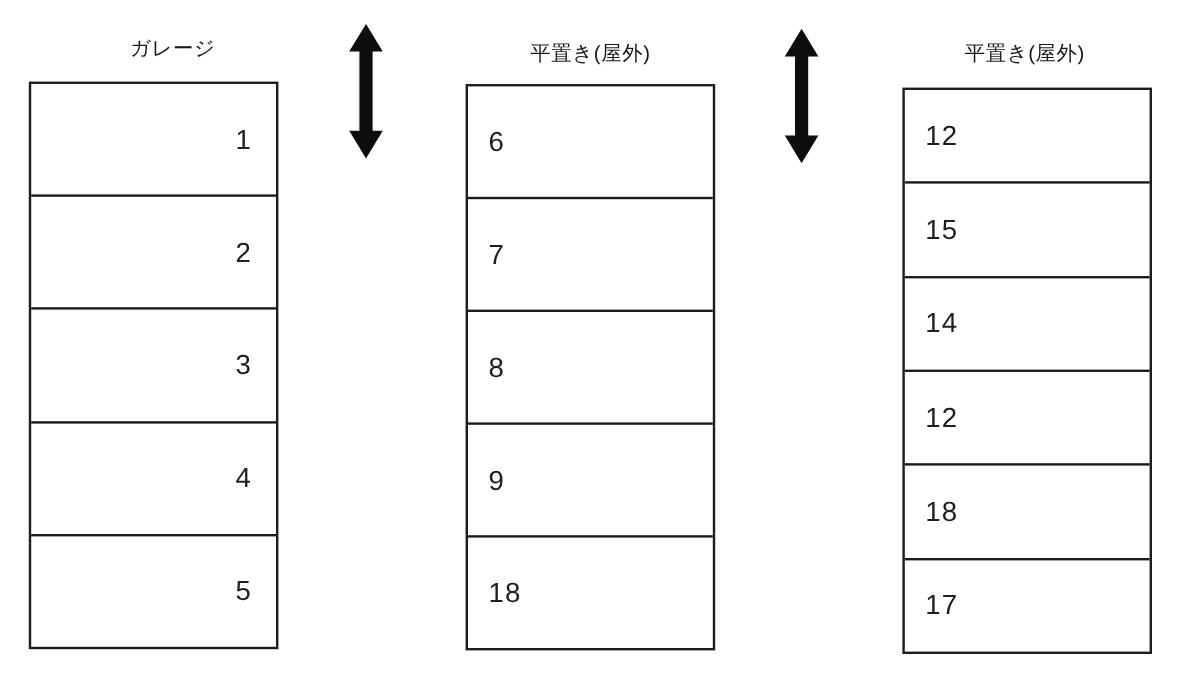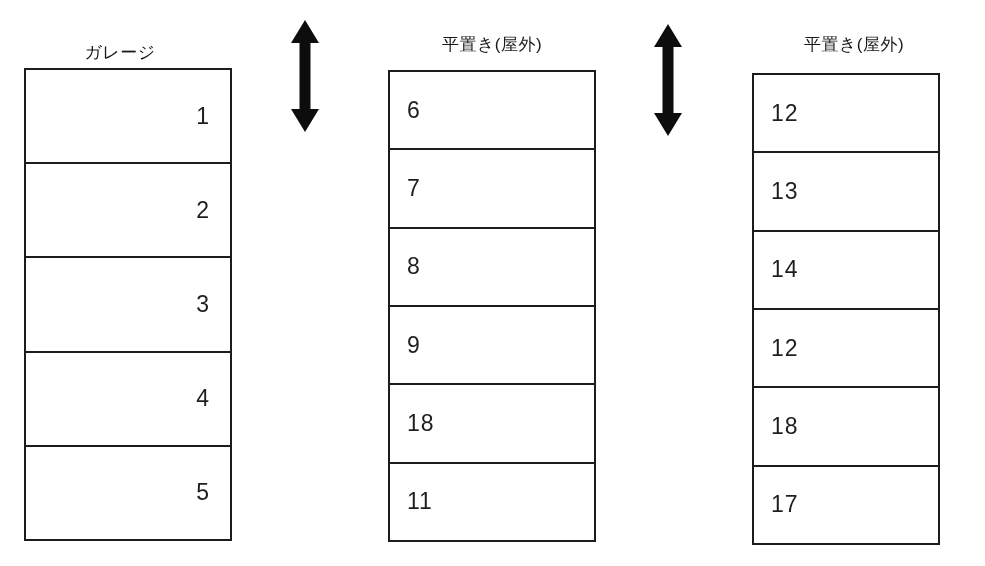--- a/index.html
+++ b/index.html
@@ -48,26 +48,26 @@
     letter-spacing: 1px;
   }
   .arrow {
     position: absolute;
     width: 34px;
     height: 112px;
   }
   .arrow svg { display: block; width: 100%; height: 100%; }
 
   
-  #title-1 { left: 120px; top: 29px; margin-top: 12px; }
+  #title-1 { left: 144px; top: 29px; }
   #title-2 { left: 492px; top: 33px; }
   #title-3 { left: 854px; top: 33px; }
   #stack-1 { left: 24px;  top: 68px; width: 208px; height: 473px; }
   #stack-2 { left: 388px; top: 70px; width: 208px; height: 472px; }
-  #stack-3 { left: 752px; top: 73px; width: 188px; height: 472px; text-align: right; }
+  #stack-3 { left: 752px; top: 73px; width: 208px; height: 472px; text-align: right; }
   #arrow-1 { left: 288px; top: 20px; }
   #arrow-2 { left: 651px; top: 24px; }
 </style>
 </head>
 <body>
 
 <div class="canvas">
 
   <div class="col-title" id="title-1">ガレージ</div>
   <div class="stack" id="stack-1">
@@ -104,38 +104,35 @@
     </div>
     <div class="cell num-left">
       <span class="num">8</span>
     </div>
     <div class="cell num-left">
       <span class="num">9</span>
     </div>
     <div class="cell num-left">
       <span class="num">18</span>
     </div>
-    <div class="cell num-left">
-      <span class="num">11</span>
-    </div>
   </div>
 
   <div class="arrow" id="arrow-2">
     <svg viewBox="0 0 34 112" xmlns="http://www.w3.org/2000/svg" aria-hidden="true">
       <polygon points="17,0 31,23 22.5,23 22.5,89 31,89 17,112 3,89 11.5,89 11.5,23 3,23" fill="#0d0d0d"></polygon>
     </svg>
   </div>
 
   <div class="col-title" id="title-3">平置き(屋外)</div>
   <div class="stack" id="stack-3">
     <div class="cell num-left">
       <span class="num">12</span>
     </div>
     <div class="cell num-left">
-      <span class="num">13</span>
+      <span class="num">15</span>
     </div>
     <div class="cell num-left">
       <span class="num">14</span>
     </div>
     <div class="cell num-left">
       <span class="num">12</span>
     </div>
     <div class="cell num-left">
       <span class="num">18</span>
     </div>

